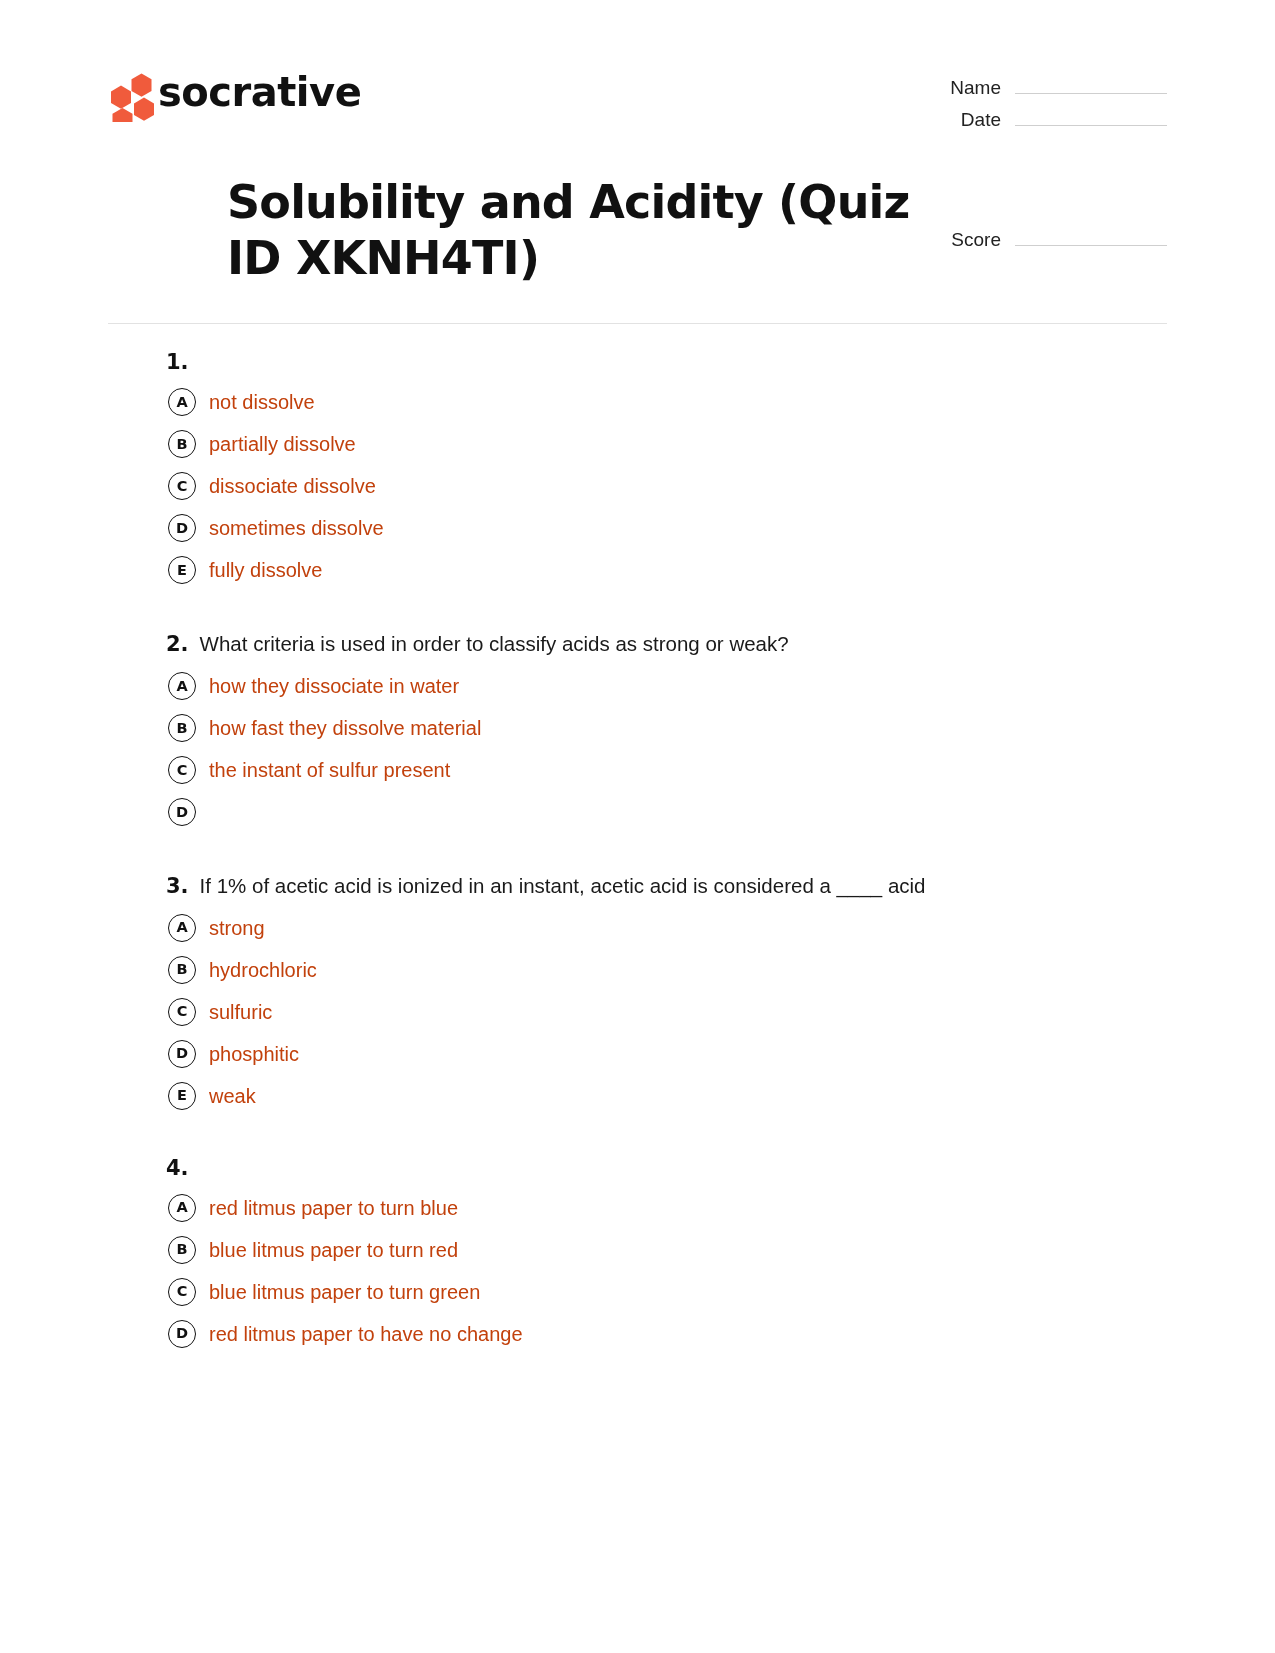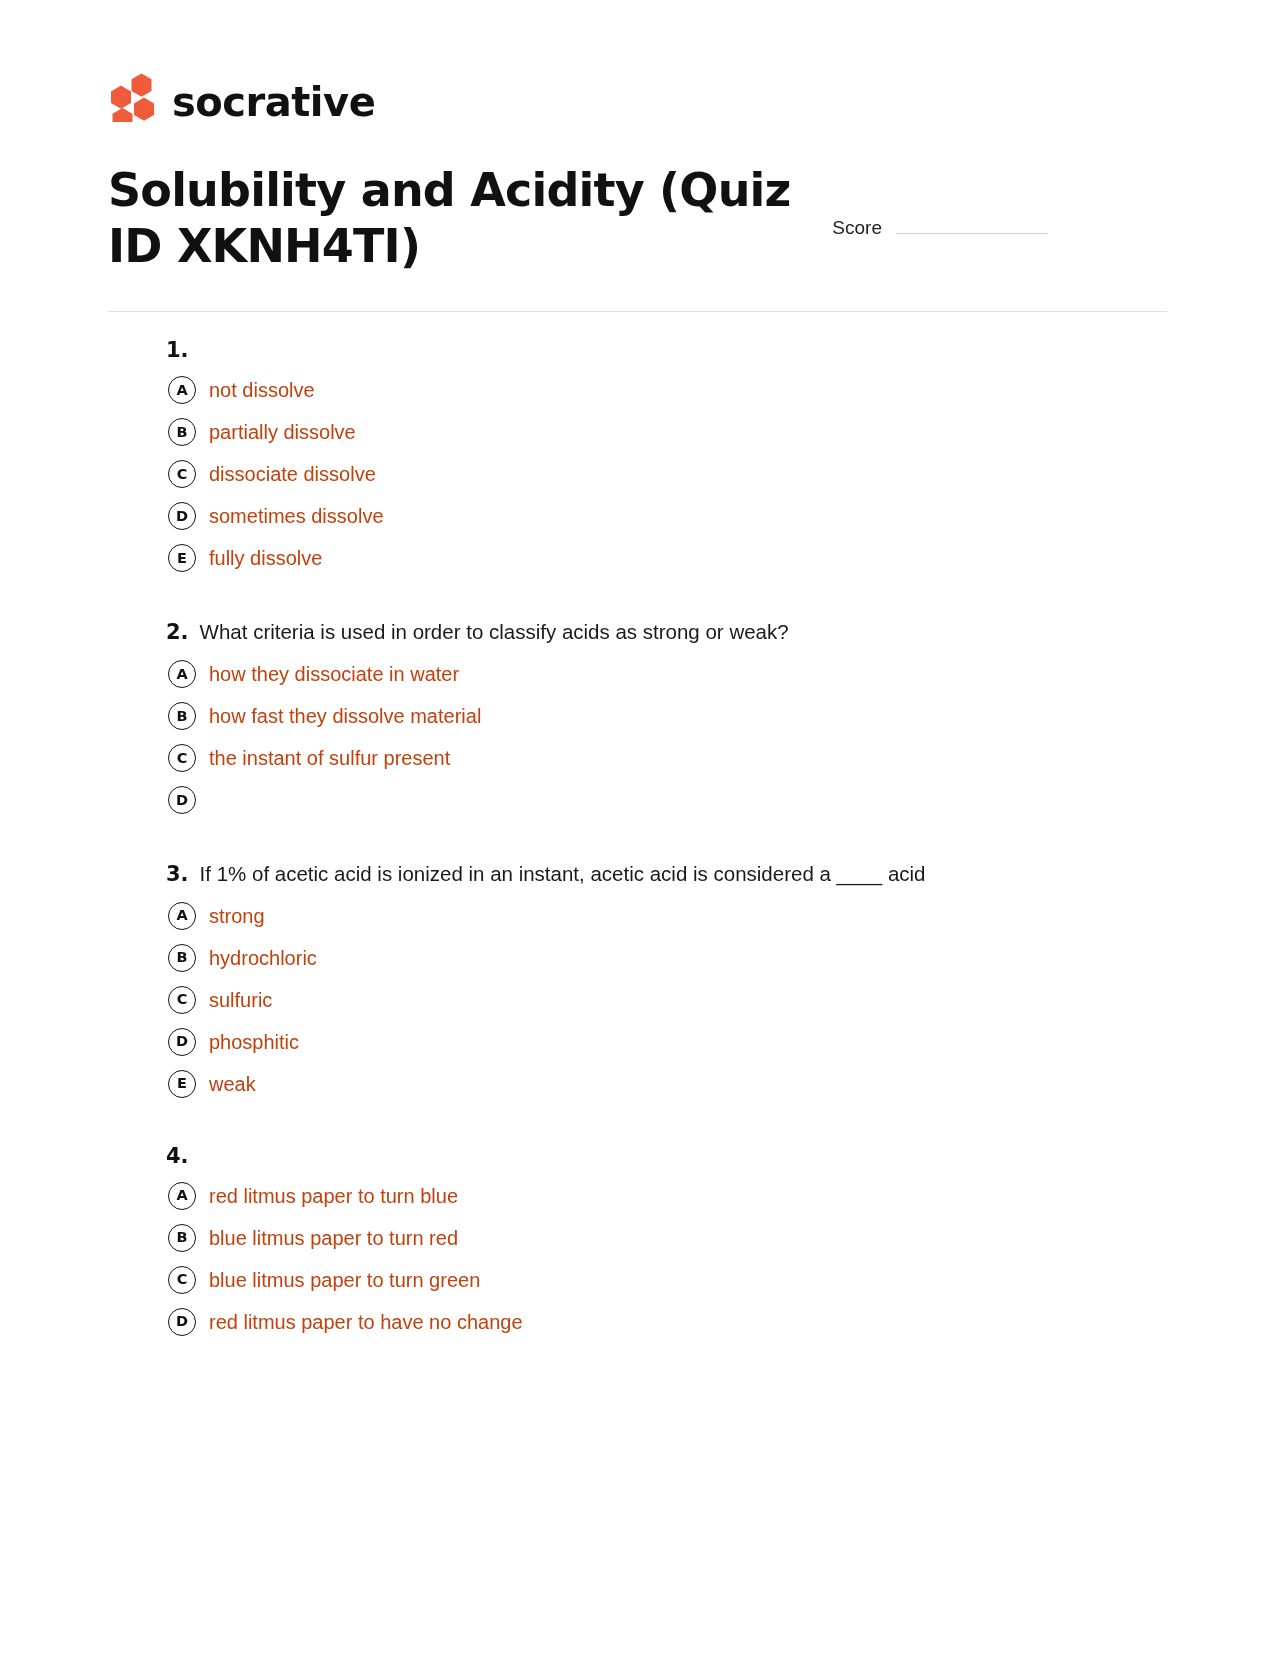--- a/index.html
+++ b/index.html
@@ -27,22 +27,21 @@
   
   .header {
     display: flex;
     align-items: flex-start;
     justify-content: space-between;
     height: 80px;
   }
 
   .brand {
     display: flex;
-    align-items: flex-end;
-    gap: 14px;
+    align-items: flex-start;
     padding-top: 14px;
   }
   .brand-mark {
     width: 50px;
     height: 50px;
     position: relative;
     flex: 0 0 auto;
   }
   .brand-name {
     font-size: 40px;
@@ -71,23 +70,23 @@
   }
   .meta-line {
     width: 152px;
     border-bottom: 1.5px solid #cfcfcf;
     height: 20px;
   }
 
   
   .title-block {
     display: flex;
-    justify-content: flex-start;
+    justify-content: flex-end;
     align-items: flex-start;
-    margin-top: 24px;
+    margin-top: 36px;
   }
   .doc-title {
     font-family: "DejaVu Sans", sans-serif;
     font-size: 46px;
     font-weight: 700;
     line-height: 1.22;
     letter-spacing: -0.8px;
     color: #111111;
     max-width: 690px;
     margin: 0;
@@ -179,20 +178,30 @@
             <polygon points="33.5,1.5 43.5,7.3 43.5,18.9 33.5,24.7 23.5,18.9 23.5,7.3"></polygon>
             <polygon points="13.0,13.6 23.0,19.4 23.0,31.0 13.0,36.8 3.0,31.0 3.0,19.4"></polygon>
             <polygon points="36.0,25.6 46.0,31.4 46.0,43.0 36.0,48.8 26.0,43.0 26.0,31.4"></polygon>
             <polygon points="14.5,36.0 24.5,41.8 24.5,53.4 14.5,59.2 4.5,53.4 4.5,41.8"></polygon>
           </g>
         </svg>
       </span>
       <span class="brand-name">socrative</span>
     </div>
 
+    <div class="meta-fields">
+      <div class="meta-row">
+        <span class="meta-label">Name</span>
+        <span class="meta-line"></span>
+      </div>
+      <div class="meta-row">
+        <span class="meta-label">Date</span>
+        <span class="meta-line"></span>
+      </div>
+    </div>
 
   </div>
 
   <div class="title-block">
     <h1 class="doc-title">Solubility and Acidity (Quiz ID XKNH4TI)</h1>
     <div class="score-box">
       <div class="meta-row">
         <span class="meta-label">Score</span>
         <span class="meta-line"></span>
       </div>

